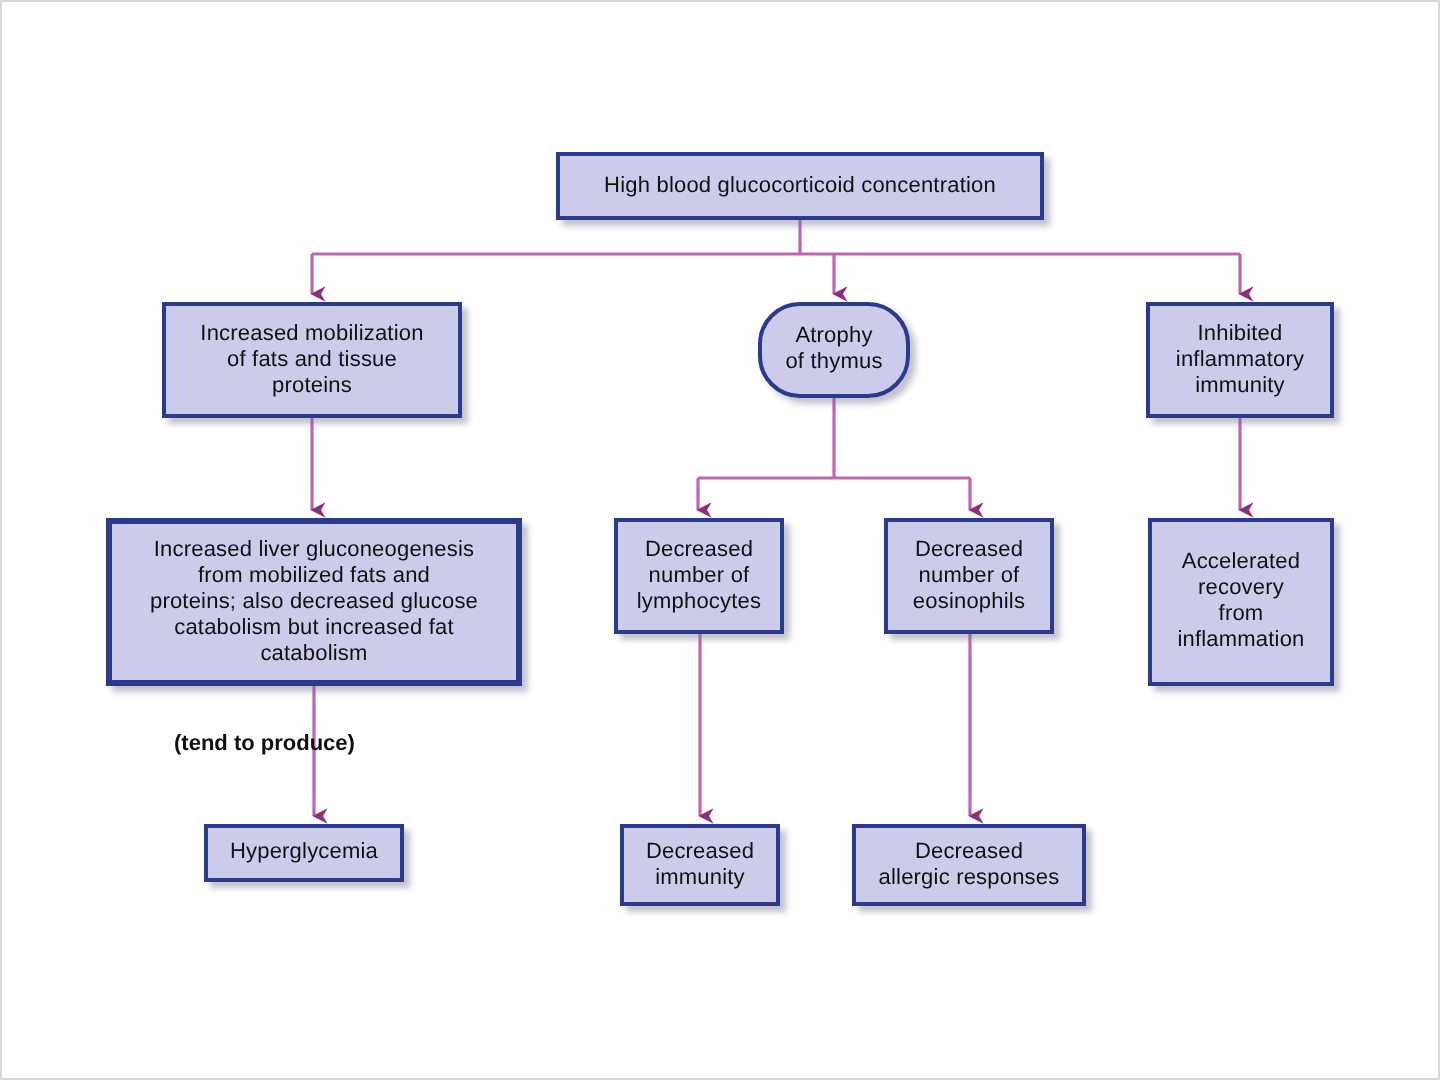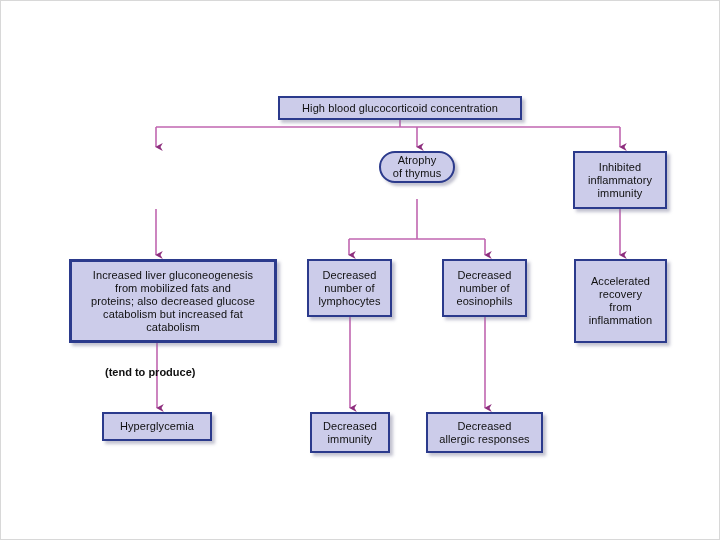--- a/index.html
+++ b/index.html
@@ -39,21 +39,20 @@
     font-family: "Liberation Sans", sans-serif;
     font-size: 11px;
     line-height: 13px;
     letter-spacing: 0.1px;
     padding: 2px 4px;
     white-space: pre-line;
     z-index: 3;
   }
   .node.big {
     border-width: 3px;
-    margin-left: 16px;
   }
   .caption {
     position: absolute;
     font-family: "Liberation Sans", sans-serif;
     font-size: 11px;
     line-height: 13px;
     color: #101010;
     font-weight: bold;
     white-space: nowrap;
     z-index: 4;
@@ -91,24 +90,27 @@
       <path d="M619,208 L619,254" marker-end="url(#arrow)"></path>
 
       <path d="M156,342 L156,407" marker-end="url(#arrow)"></path>
 
       <path d="M349,316 L349,407" marker-end="url(#arrow)"></path>
 
       <path d="M484,316 L484,407" marker-end="url(#arrow)"></path>
     </g>
   </svg>
 
-  <div class="node" style="left:277px; top:75px; width:244px; height:24px;margin-top:20px;">High blood glucocorticoid concentration</div>
+  <div class="node" style="left:277px; top:75px; width:244px; height:34px;">High blood glucocorticoid concentration</div>
 
+  <div class="node" style="left:80px; top:150px; width:150px; height:58px;">Increased mobilization
+of fats and tissue
+proteins</div>
 
-  <div class="node" style="left:378px; top:150px; width:76px; height:32px;border-radius:21px;">Atrophy
+  <div class="node" style="left:378px; top:150px; width:76px; height:48px;border-radius:21px;">Atrophy
 of thymus</div>
 
   <div class="node" style="left:572px; top:150px; width:94px; height:58px;">Inhibited
 inflammatory
 immunity</div>
 
   <div class="node big" style="left:52px; top:258px; width:208px; height:84px;">Increased liver gluconeogenesis
 from mobilized fats and
 proteins; also decreased glucose
 catabolism but increased fat
@@ -120,23 +122,23 @@
 
   <div class="node" style="left:441px; top:258px; width:85px; height:58px;">Decreased
 number of
 eosinophils</div>
 
   <div class="node" style="left:573px; top:258px; width:93px; height:84px;">Accelerated
 recovery
 from
 inflammation</div>
 
-  <div class="node" style="left:101px; top:411px; width:110px; height:29px;">Hyperglycemia</div>
+  <div class="node" style="left:101px; top:411px; width:100px; height:29px;">Hyperglycemia</div>
 
   <div class="node" style="left:309px; top:411px; width:80px; height:41px;">Decreased
 immunity</div>
 
   <div class="node" style="left:425px; top:411px; width:117px; height:41px;">Decreased
 allergic responses</div>
 
-  <div class="caption" style="left:104px; top:365px;">(tend to produce)</div>
+  <div class="caption" style="left:86px; top:365px;">(tend to produce)</div>
 
 </div>
 
 </body></html>

